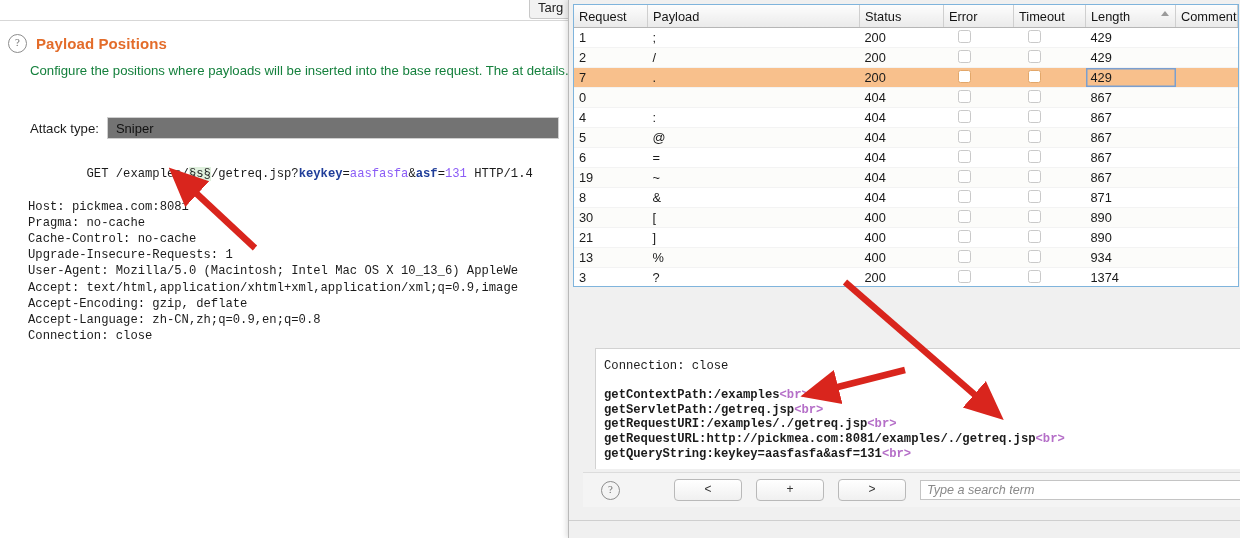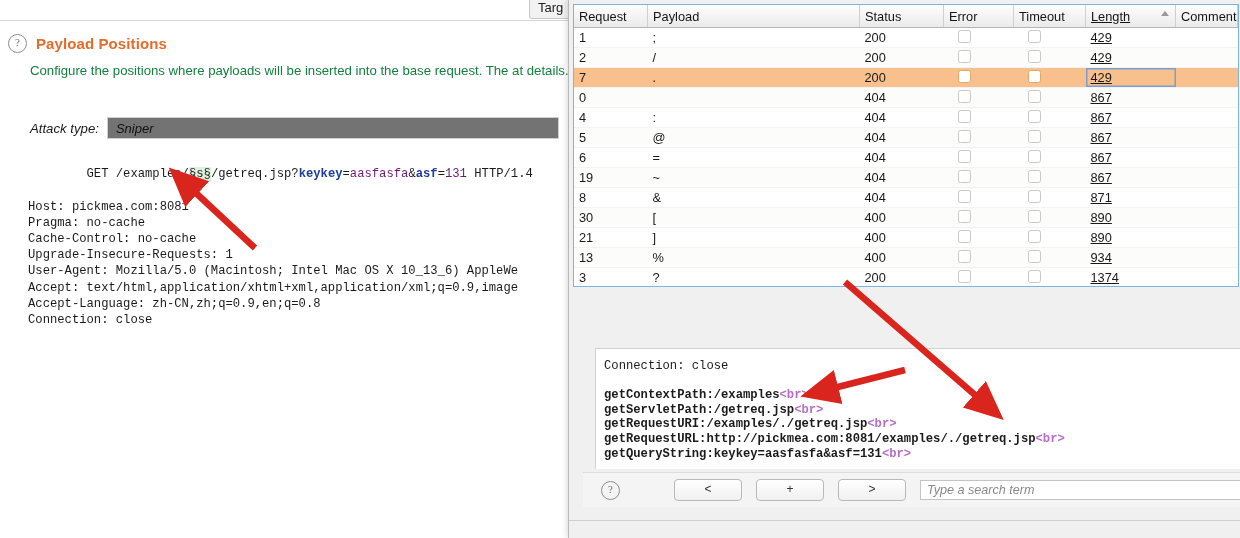--- a/index.html
+++ b/index.html
@@ -48,40 +48,39 @@
     font-size:15px;font-weight:bold;color:#e36c2a;letter-spacing:.1px;
   }
   .section-desc{
     position:absolute;left:30px;top:62px;width:545px;
     font-size:13.2px;color:#15803d;line-height:18px;
   }
 
   .attack-row{
     position:absolute;left:30px;top:117px;display:flex;align-items:center;gap:8px;
     width:540px;
-    font-style:italic;
   }
   .attack-label{font-size:13.2px;color:#1a1a1a;white-space:nowrap;}
   .attack-select{
     width:452px;height:22px;background:#737373;border:1px solid #cfcfcf;
     font-size:13px;color:#111;padding-left:8px;line-height:21px;
     box-sizing:border-box;white-space:nowrap;overflow:hidden;
   }
 
   .req-editor{
     position:absolute;left:28px;top:150px;width:530px;height:370px;
     background:#ffffff;overflow:hidden;
   }
   .req-line{
     font-family:"Liberation Mono", monospace;
     font-size:12.2px;line-height:16.2px;color:#1b1b1b;white-space:pre;
   }
   .tok-marker{background:#dff0dd;color:#1b1b1b;}
   .tok-name{color:#1f3d99;font-weight:bold;}
-  .tok-val{color:#701a75;}
+  .tok-val{color:#8b5cf6;}
 
   
   .right-window{
     position:absolute;left:568px;top:0;width:672px;height:538px;
     background:#f0f0f0;
     border-left:1px solid #b9b9b9;
     box-shadow:-2px 0 5px rgba(0,0,0,.12);
     overflow:hidden;
   }
   .results-table-wrap{
@@ -125,21 +124,21 @@
     border:1px solid #c9c9c9;border-radius:2.5px;background:#fff;
     margin-left:9px;vertical-align:-1px;
   }
   tr.row-selected .chk{border-color:#e2a76a;background:#ffffff;}
 
   .col-request{width:68px;}
   .col-payload{width:206px;}
   .col-status{width:78px;}
   .col-error{width:64px;}
   .col-timeout{width:66px;}
-  .col-length{width:84px;text-decoration:underline;}
+  .col-length{width:84px;}
   .col-comment{width:auto;margin-left:20px;}
   .resp-panel{
     position:absolute;left:26px;top:348px;width:646px;height:120px;
     background:#ffffff;border-top:1px solid #d2d2d2;border-left:1px solid #d2d2d2;
     overflow:hidden;
   }
   .resp-line{
     font-family:"Liberation Mono", monospace;
     font-size:12.2px;line-height:14.6px;color:#1b1b1b;white-space:pre;
   }
@@ -205,20 +204,21 @@
     <div class="req-editor">
       <div class="req-line">
         <span>GET /examples/</span><span class="tok-marker">§s§</span><span>/getreq.jsp?</span><span class="tok-name">keykey</span><span>=</span><span class="tok-val">aasfasfa</span><span>&amp;</span><span class="tok-name">asf</span><span>=</span><span class="tok-val">131</span><span> HTTP/1.4</span>
       </div>
       <div class="req-line">Host: pickmea.com:8081</div>
       <div class="req-line">Pragma: no-cache</div>
       <div class="req-line">Cache-Control: no-cache</div>
       <div class="req-line">Upgrade-Insecure-Requests: 1</div>
       <div class="req-line">User-Agent: Mozilla/5.0 (Macintosh; Intel Mac OS X 10_13_6) AppleWe</div>
       <div class="req-line">Accept: text/html,application/xhtml+xml,application/xml;q=0.9,image</div>
+      <div class="req-line">Accept-Encoding: gzip, deflate</div>
       <div class="req-line">Accept-Language: zh-CN,zh;q=0.9,en;q=0.8</div>
       <div class="req-line">Connection: close</div>
     </div>
   </div>
 
   <div class="right-window">
 
     <div class="results-table-wrap">
       <table class="results">
         <thead>

